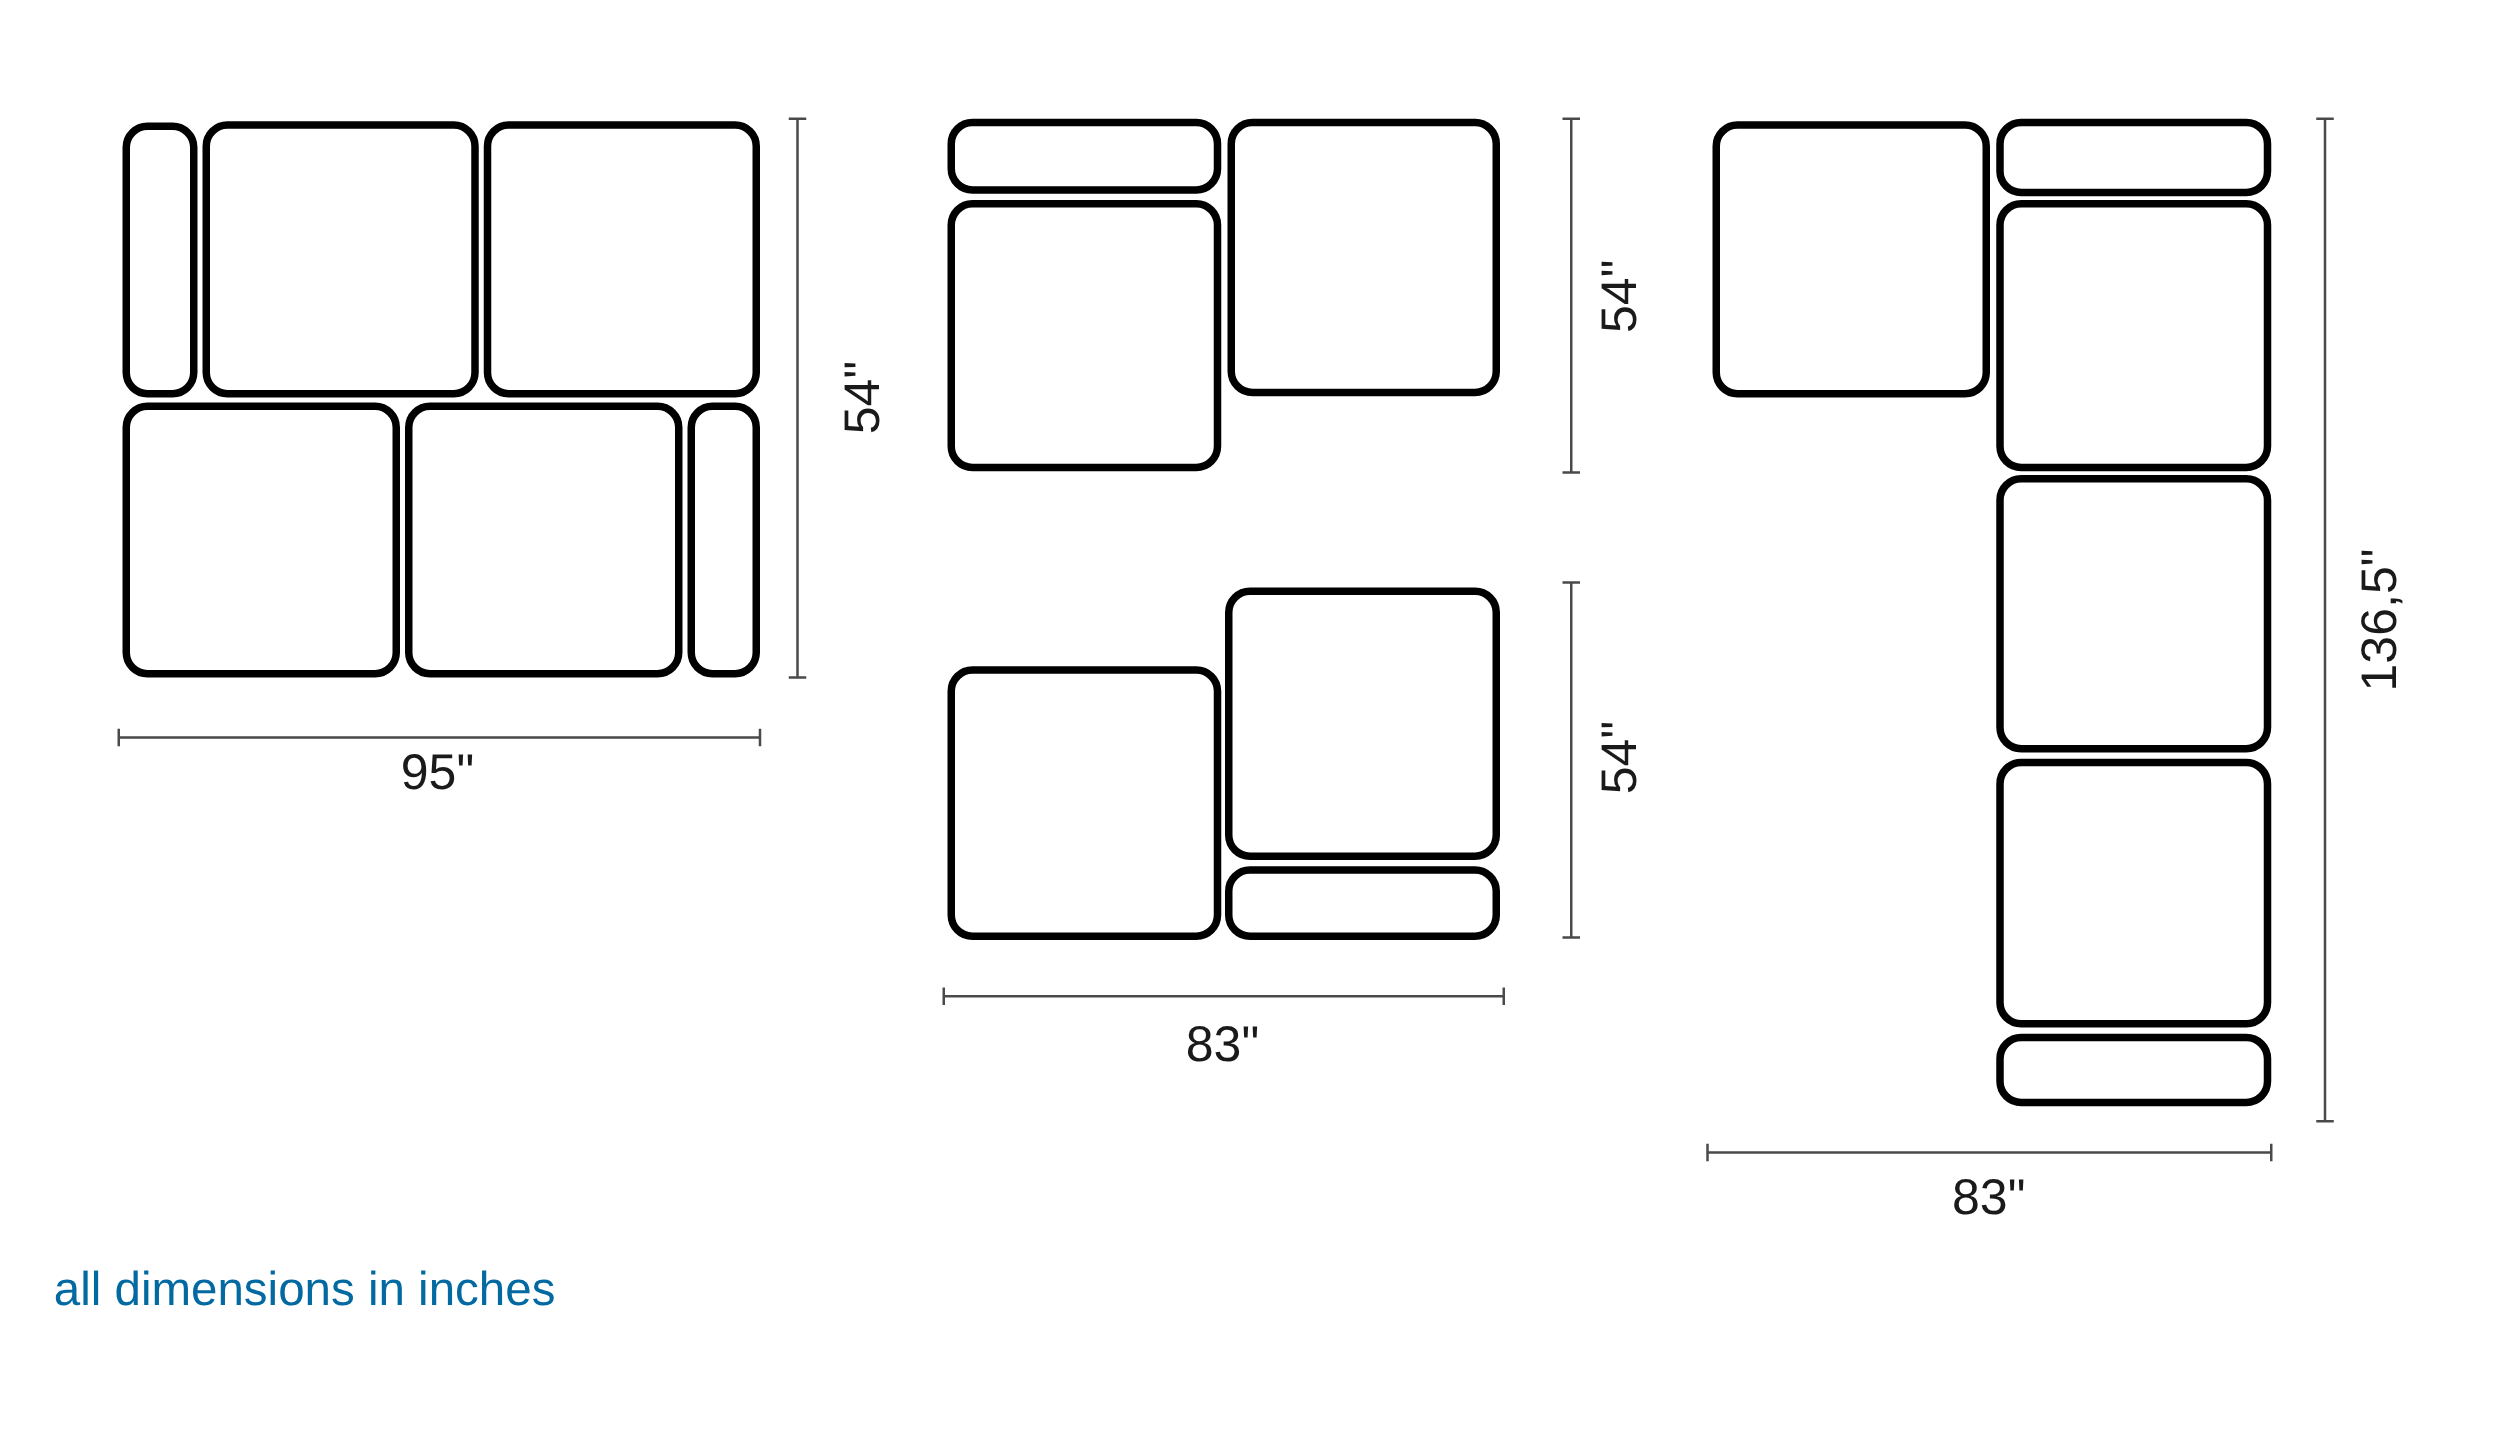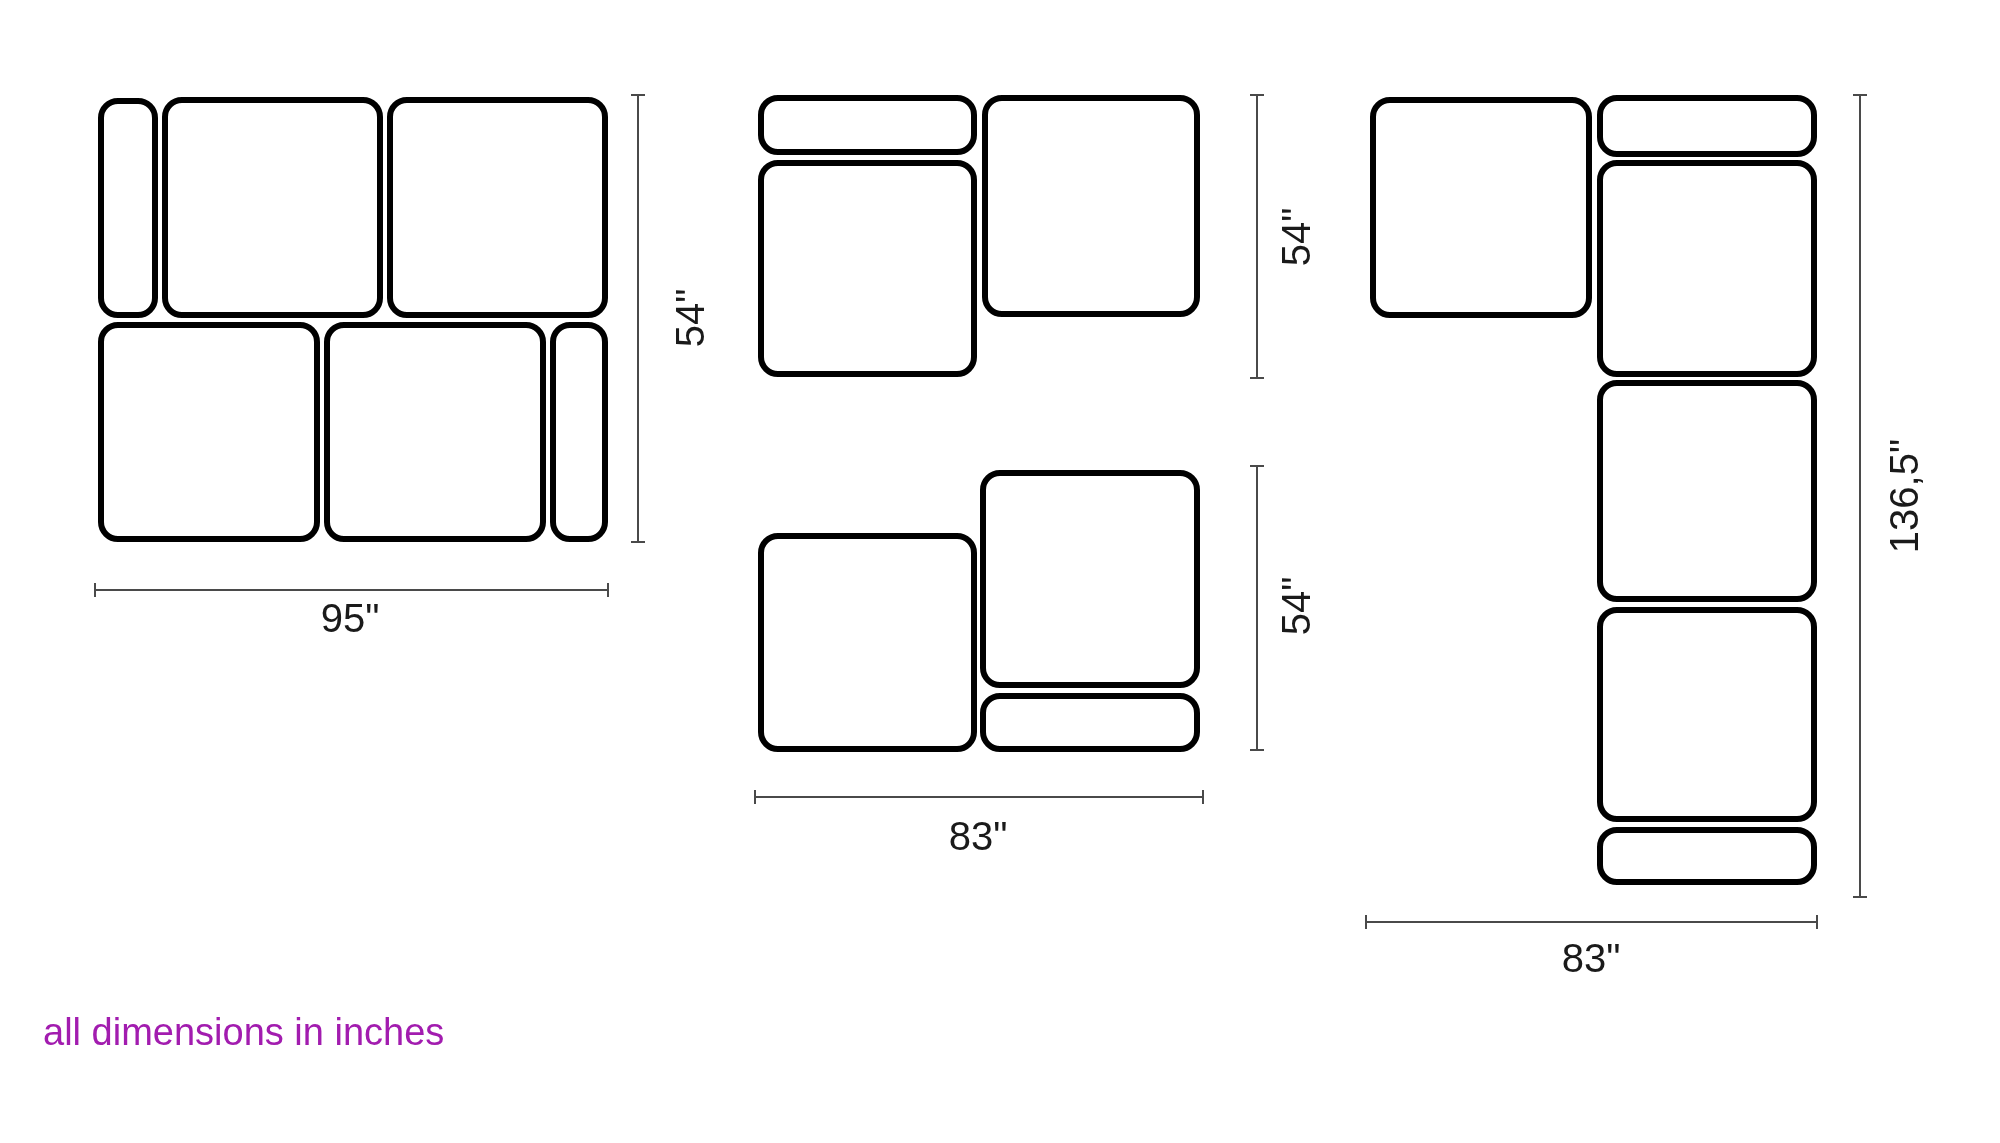--- a/index.html
+++ b/index.html
@@ -32,21 +32,21 @@
     font-family:"Liberation Sans",sans-serif;
   }
   .dim-label.rot{
     transform:translate(-50%,-50%) rotate(-90deg);
   }
   .footnote{
     position:absolute;
     left:43px;top:1012px;
     font-size:38px;
     line-height:1.1;
-    color:#a21caf;
+    color:#0369a1;
     font-family:"Liberation Sans",sans-serif;
   }
 </style>
 </head>
 <body>
 
 <div id="canvas">
   <div class="config">
       <div class="module" style="left: 98px; top: 98px; width: 60px; height: 220px;"></div>
       <div class="module" style="left: 162px; top: 97px; width: 221px; height: 221px;"></div>

